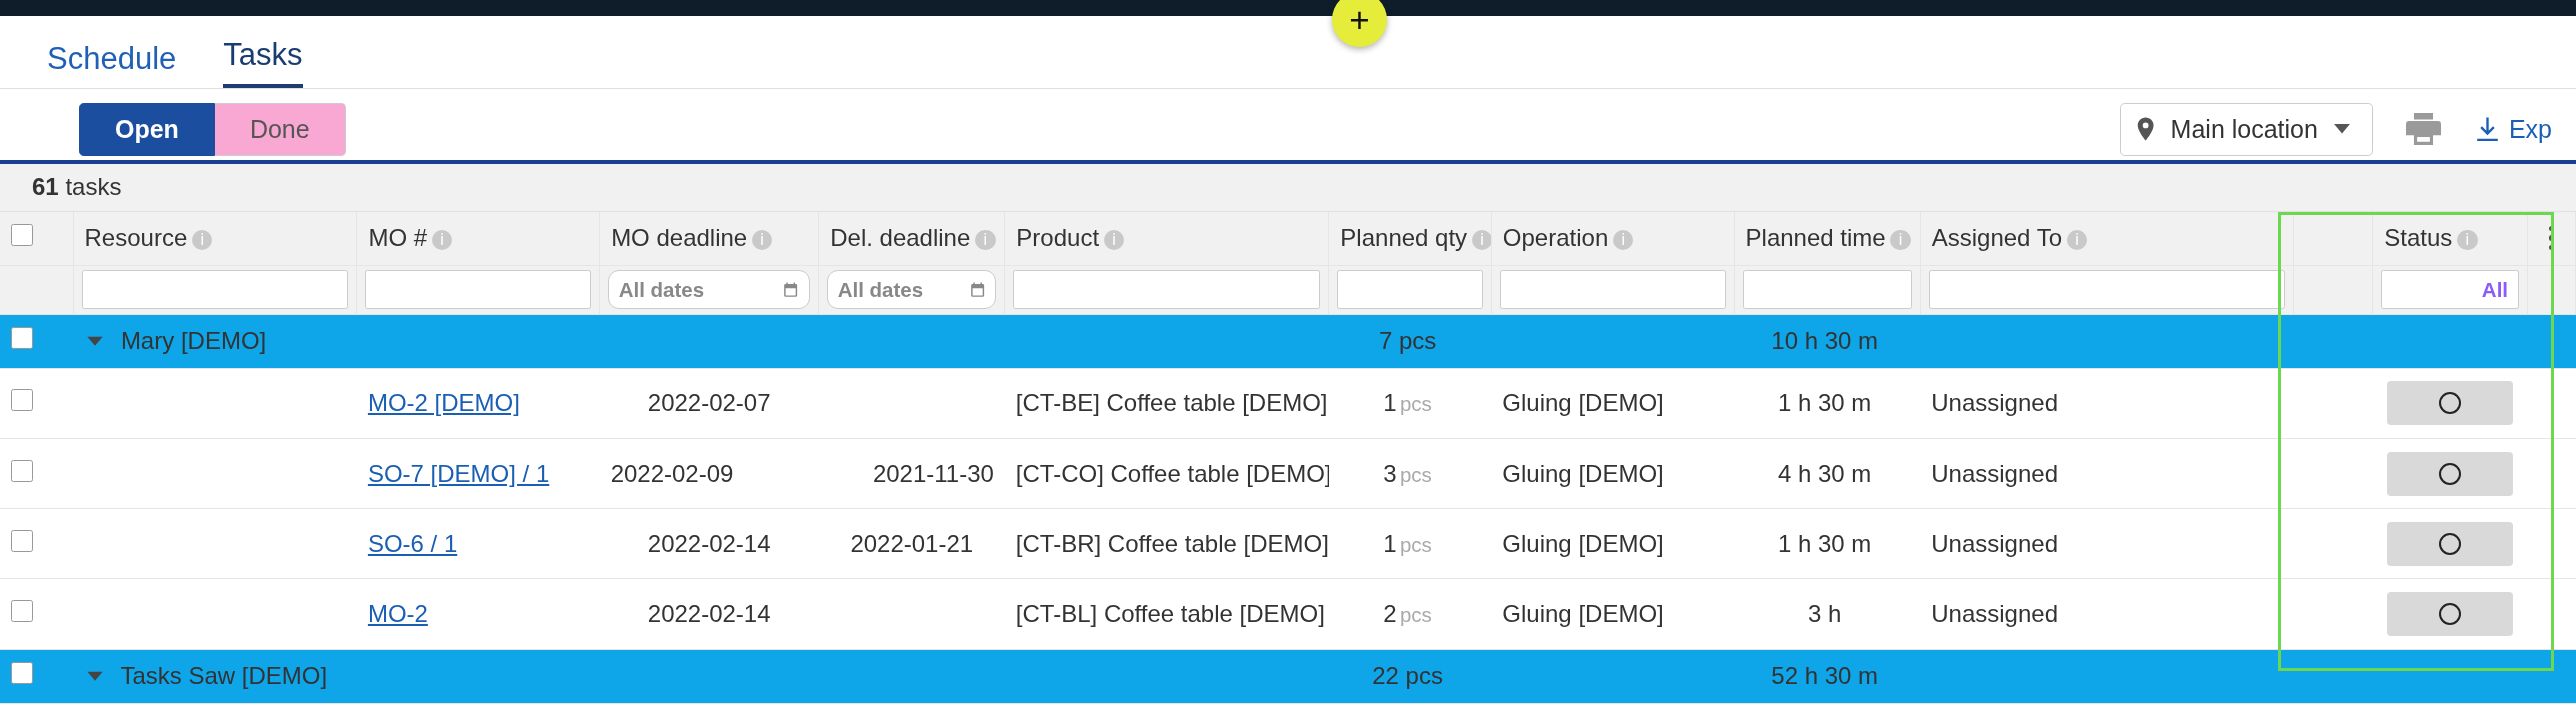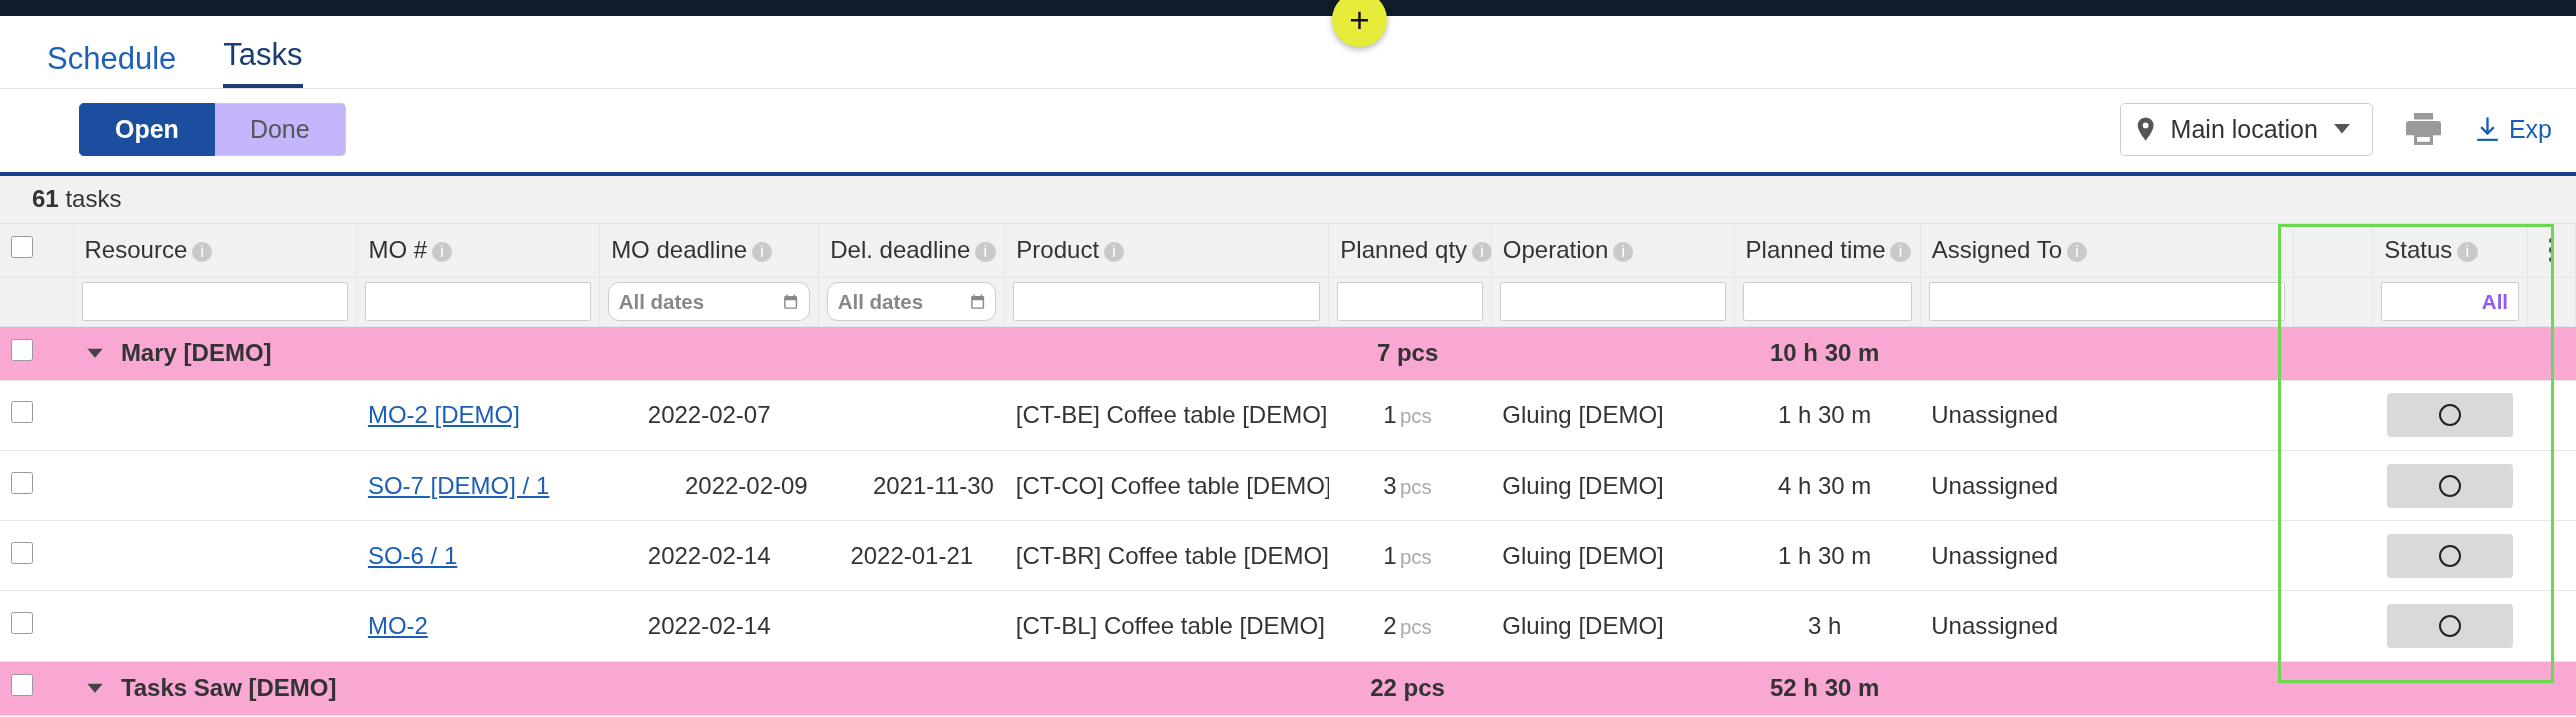--- a/index.html
+++ b/index.html
@@ -56,32 +56,32 @@
   .sec-tab.active {
     color: #1a3d70;
     border-bottom: 4px solid #1f3d70;
     font-weight: 500;
   }
 
   
   .toolbar {
     display: flex;
     align-items: center;
-    padding: 14px 24px 16px 79px;
+    padding: 14px 24px 4px 79px;
     position: relative;
     border-bottom: 4.7px solid #1b3f8f;
     gap: 30px;
   }
   .pill-tabs { display: flex; }
   .pill-tab {
     font-size: 25px;
     padding: 11px 35px;
     border: 0.8px solid #ccc;
     cursor: pointer;
-    background: #c4b5fd;
+    background: #f9a8d4;
     color: #555;
   }
   .pill-tab:first-child { border-radius: 4.7px 0 0 4.7px; }
   .pill-tab:last-child  { border-radius: 0 4.7px 4.7px 0; border-left: 0; }
   .pill-tab.active { background: #1b4e9e; color: #fff; border-color: #1b4e9e; font-weight: 600; }
 
   .toolbar-right {
     margin-left: auto;
     display: flex;
     align-items: center;
@@ -173,21 +173,21 @@
     background: #c9c9c9; color: #fff; font-size: 16px;
     align-items: center; justify-content: center; margin-left: 4.7px;
     vertical-align: middle;
   }
 
   .checkbox {
     width: 22px; height: 22px; border: 1.6px solid #999; border-radius: 2.4px;
     display: inline-block; background: #fff;
   }
 
-  tbody tr.group td { font-weight: 700; background: #f9a8d4; }
+  tbody tr.group td { font-weight: 400; background: #0ea5e9; }
   tbody tr.group .chev {
     display: inline-block; margin: 0 11px 0 3.2px; transform: translateY(-1.6px);
   }
 
   .right { text-align: center; padding-right: 16px; margin-top: 44px; }
   .unit { color: #aaa; font-weight: 400; font-size: 20.5px; margin-left: 3.2px; }
 
   a.molink { color: #1b5fb5; text-decoration: underline; }
 
   .status-pill {
@@ -391,21 +391,21 @@
               <span class="circle"></span>
             </div>
           </td>
       <td></td>
     </tr>
 
     <tr>
       <td><span class="checkbox"></span></td>
       <td></td>
       <td><a href="#" class="molink">SO-7 [DEMO] / 1</a></td>
-      <td style="text-align:right">2022-02-09</td>
+      <td style="text-align:left">2022-02-09</td>
       <td style="text-align:right">2021-11-30</td>
       <td>[CT-CO] Coffee table [DEMO] .</td>
       <td class="right"><span>3</span><span class="unit">pcs</span></td>
       <td>Gluing [DEMO]</td>
       <td class="right">4 h 30 m</td>
       <td>Unassigned</td>
       <td></td>
       <td>
             <div class="status-pill">
               <span class="circle"></span>

